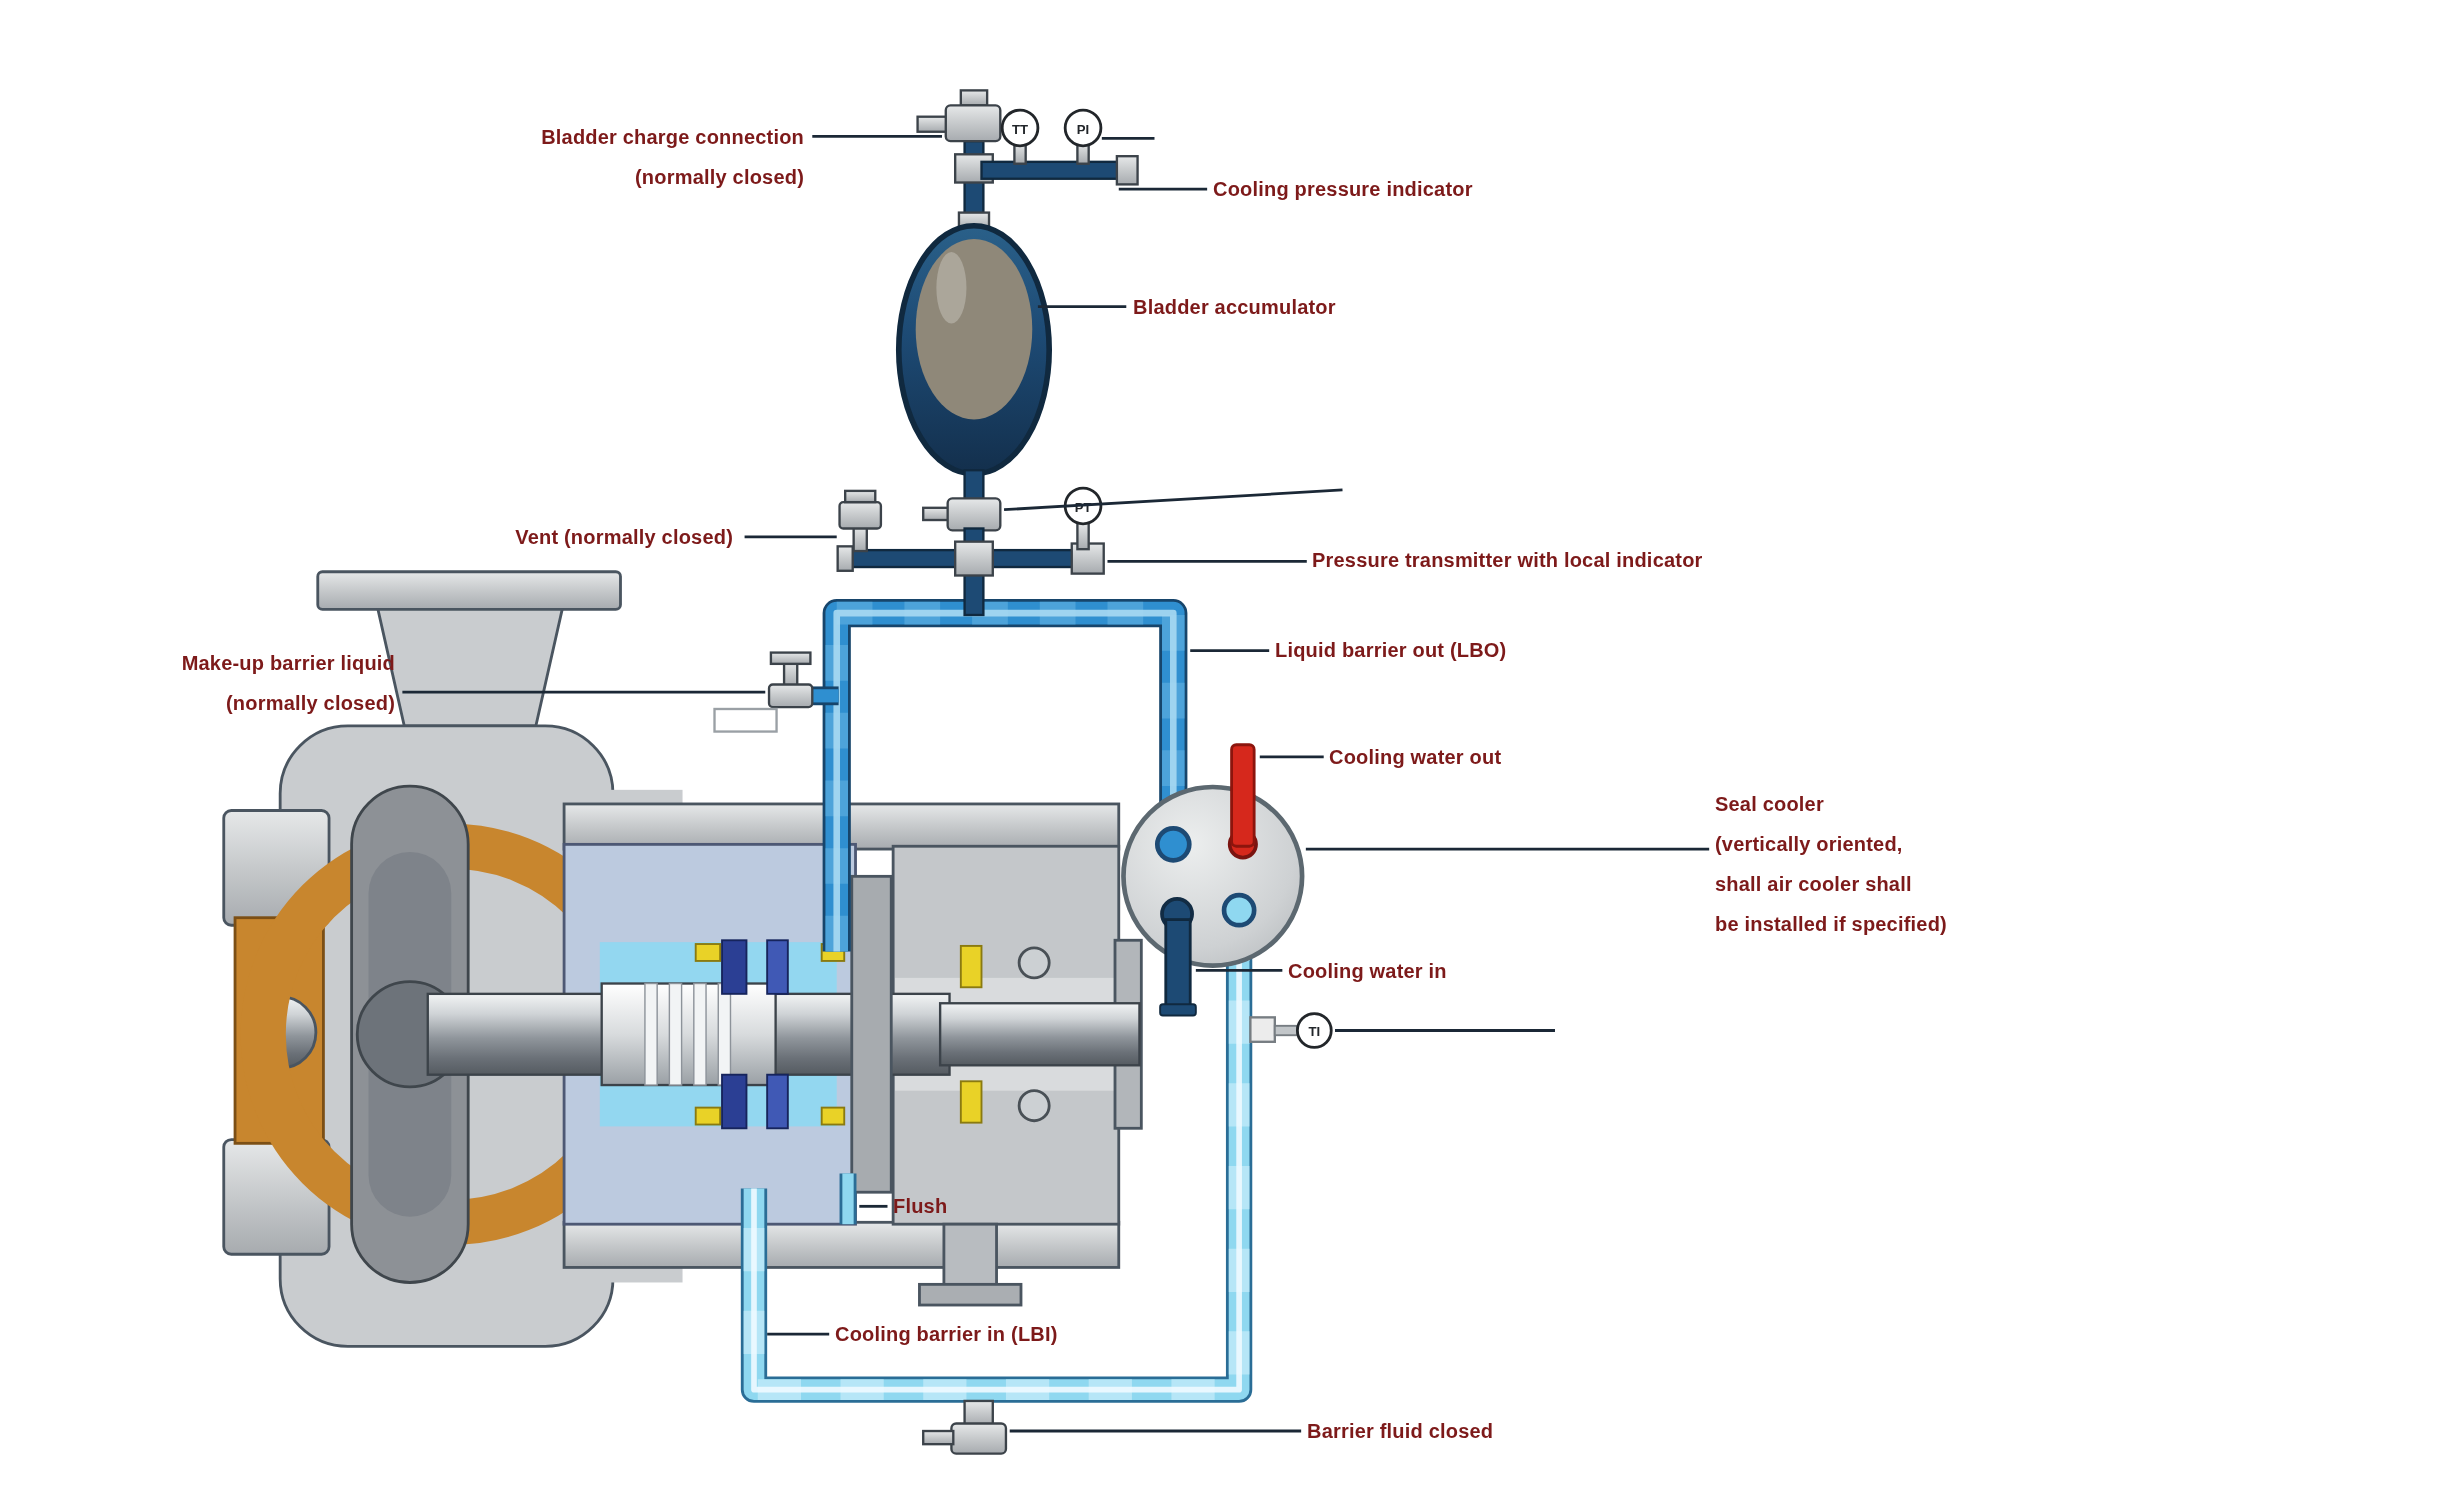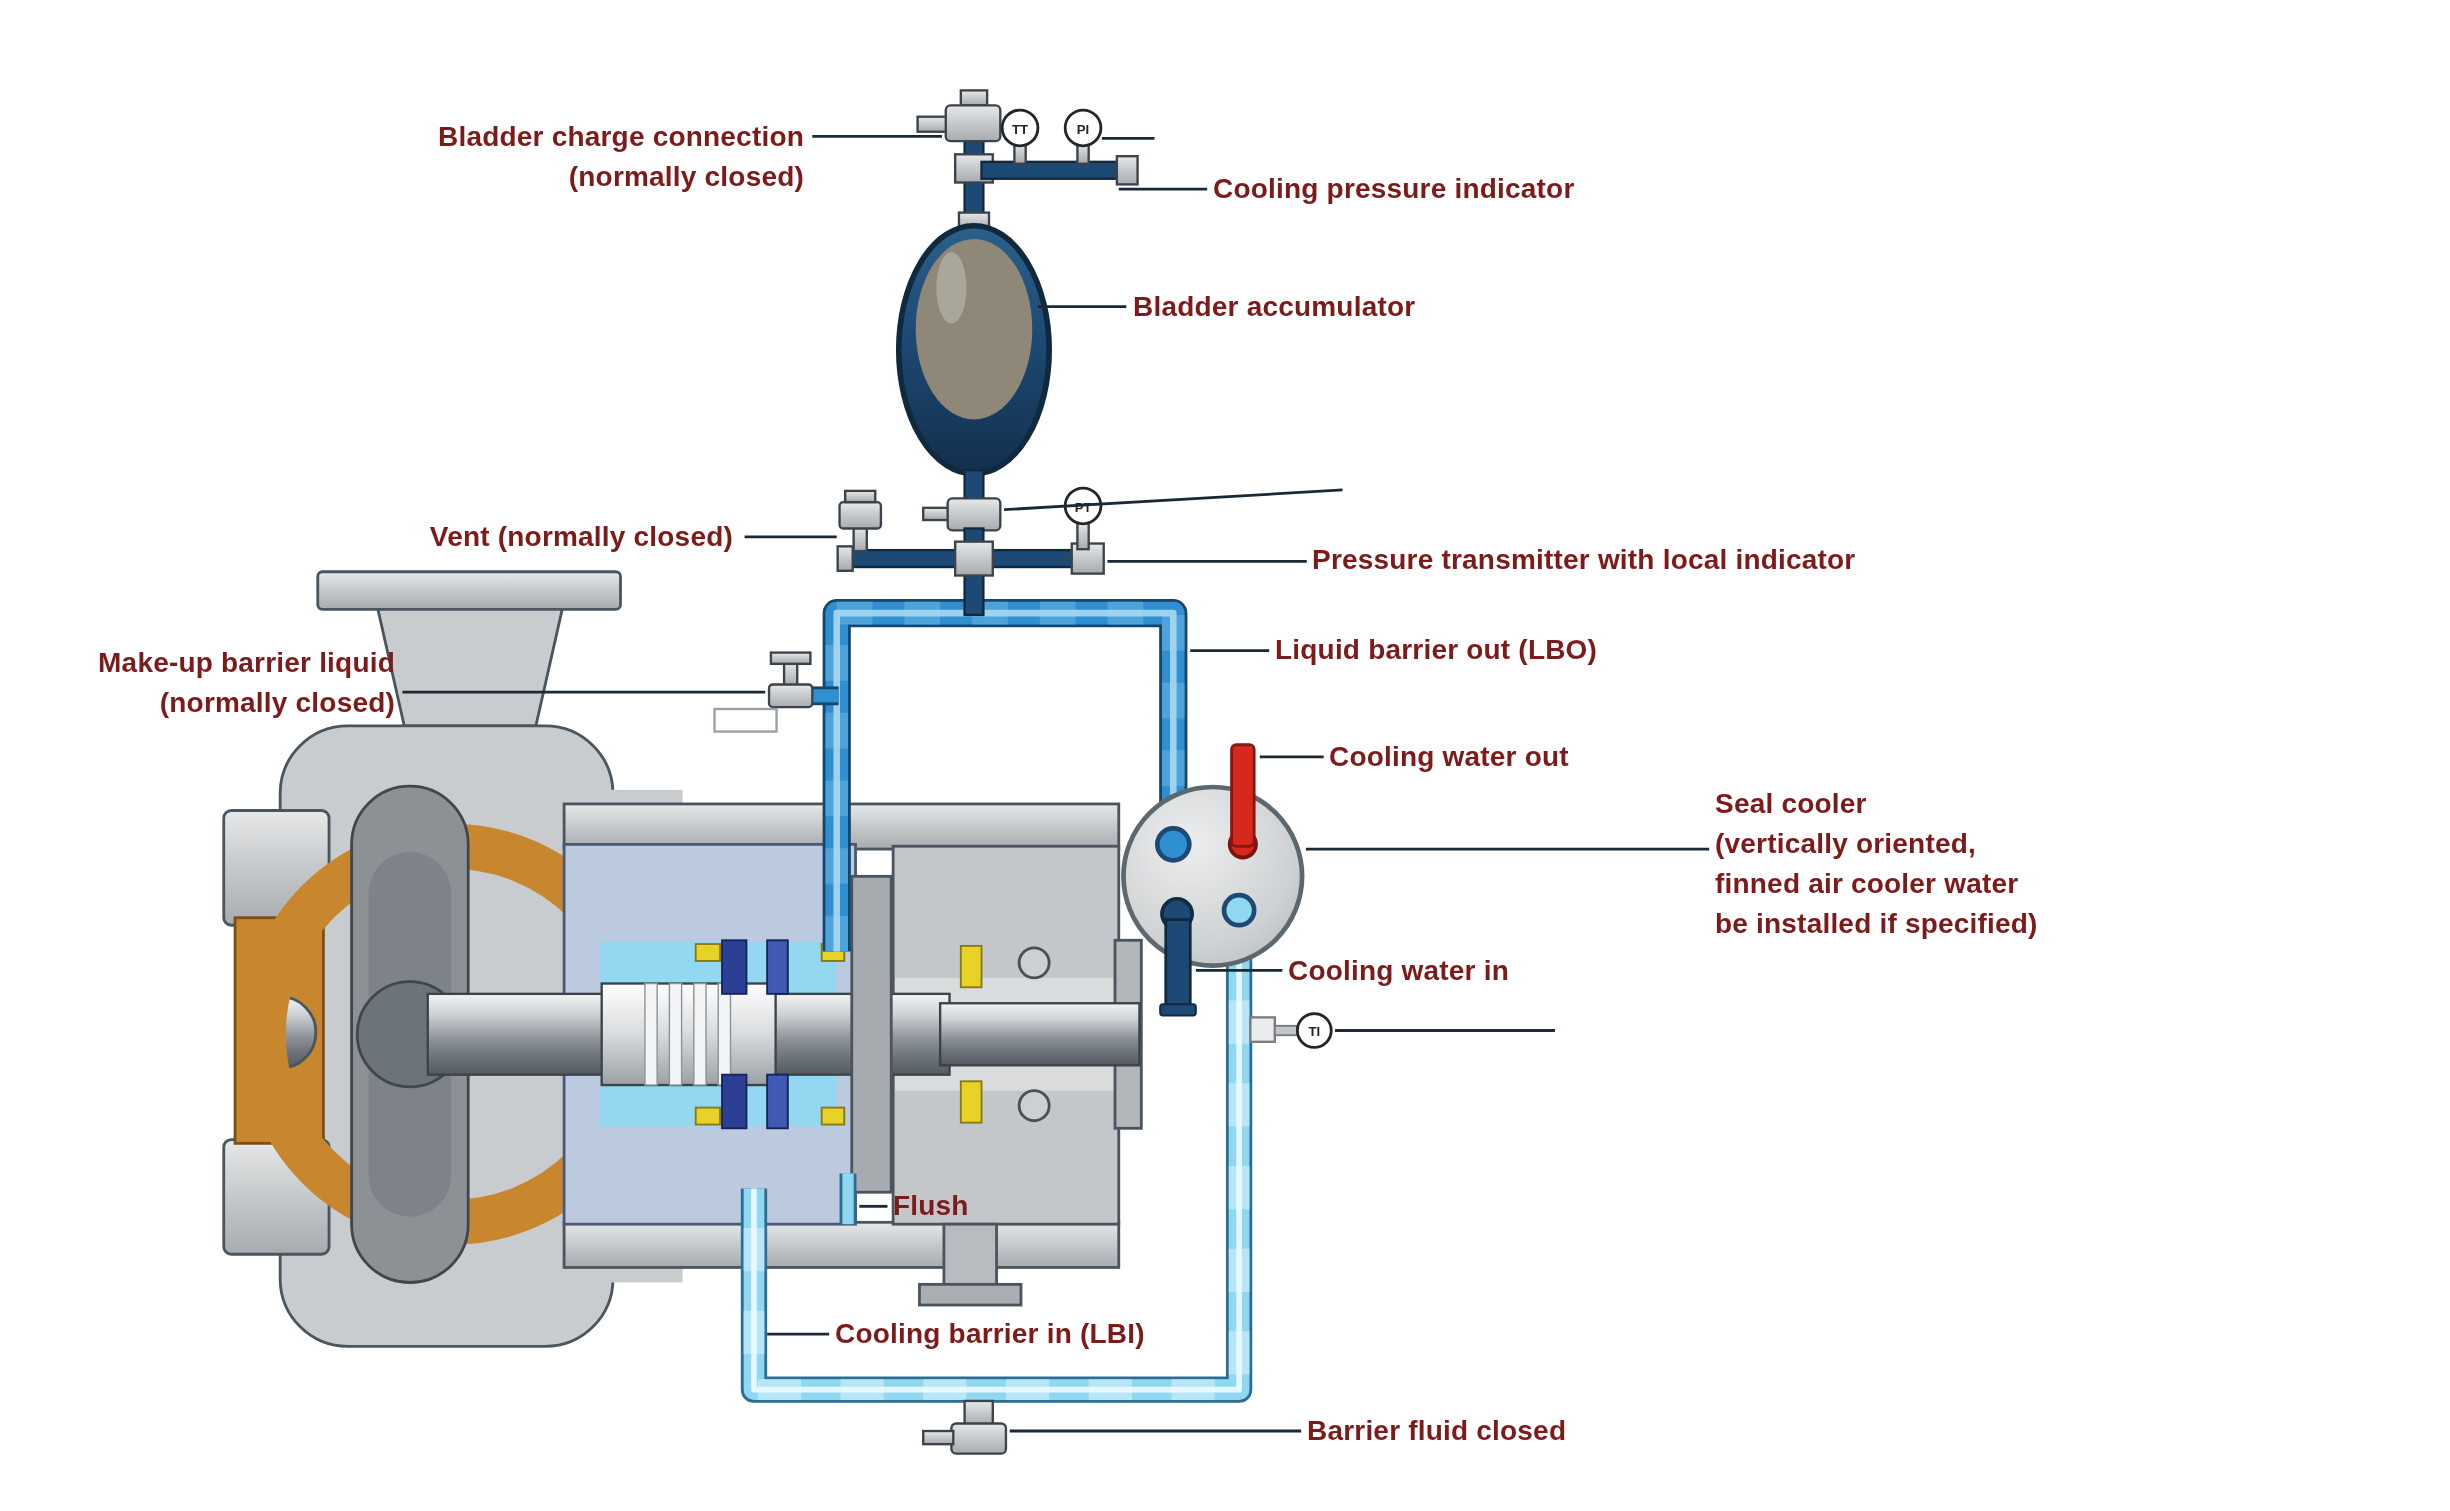--- a/index.html
+++ b/index.html
@@ -7,21 +7,21 @@
     position:relative;
     width:2450px;height:1512px;
     background:#ffffff;
     font-family:"Liberation Sans", sans-serif;
     overflow:hidden;
   }
   .stage svg{position:absolute;left:0;top:0;}
   .lbl{
     position:absolute;
     font-weight:bold;
-    font-size:28px;
+    font-size:20px;
     line-height:40px;
     color:#7d1a1a;
     white-space:nowrap;
     letter-spacing:0.2px;
   }
   .lbl.right{text-align:right;}
   .lbl span{display:block;}
 </style>
 </head>
 <body>
@@ -302,21 +302,21 @@
   <span>Liquid barrier out (LBO)</span>
 </div>
 
 <div class="lbl" style="left:1329px;top:737px">
   <span>Cooling water out</span>
 </div>
 
 <div class="lbl" style="left:1715px;top:784px">
   <span>Seal cooler</span>
   <span>(vertically oriented,</span>
-  <span>finned air cooler water</span>
+  <span>shall air cooler shall</span>
   <span>be installed if specified)</span>
 </div>
 
 <div class="lbl" style="left:1288px;top:951px">
   <span>Cooling water in</span>
 </div>
 
 
 <div class="lbl" style="left:893px;top:1186px">
   <span>Flush</span>

